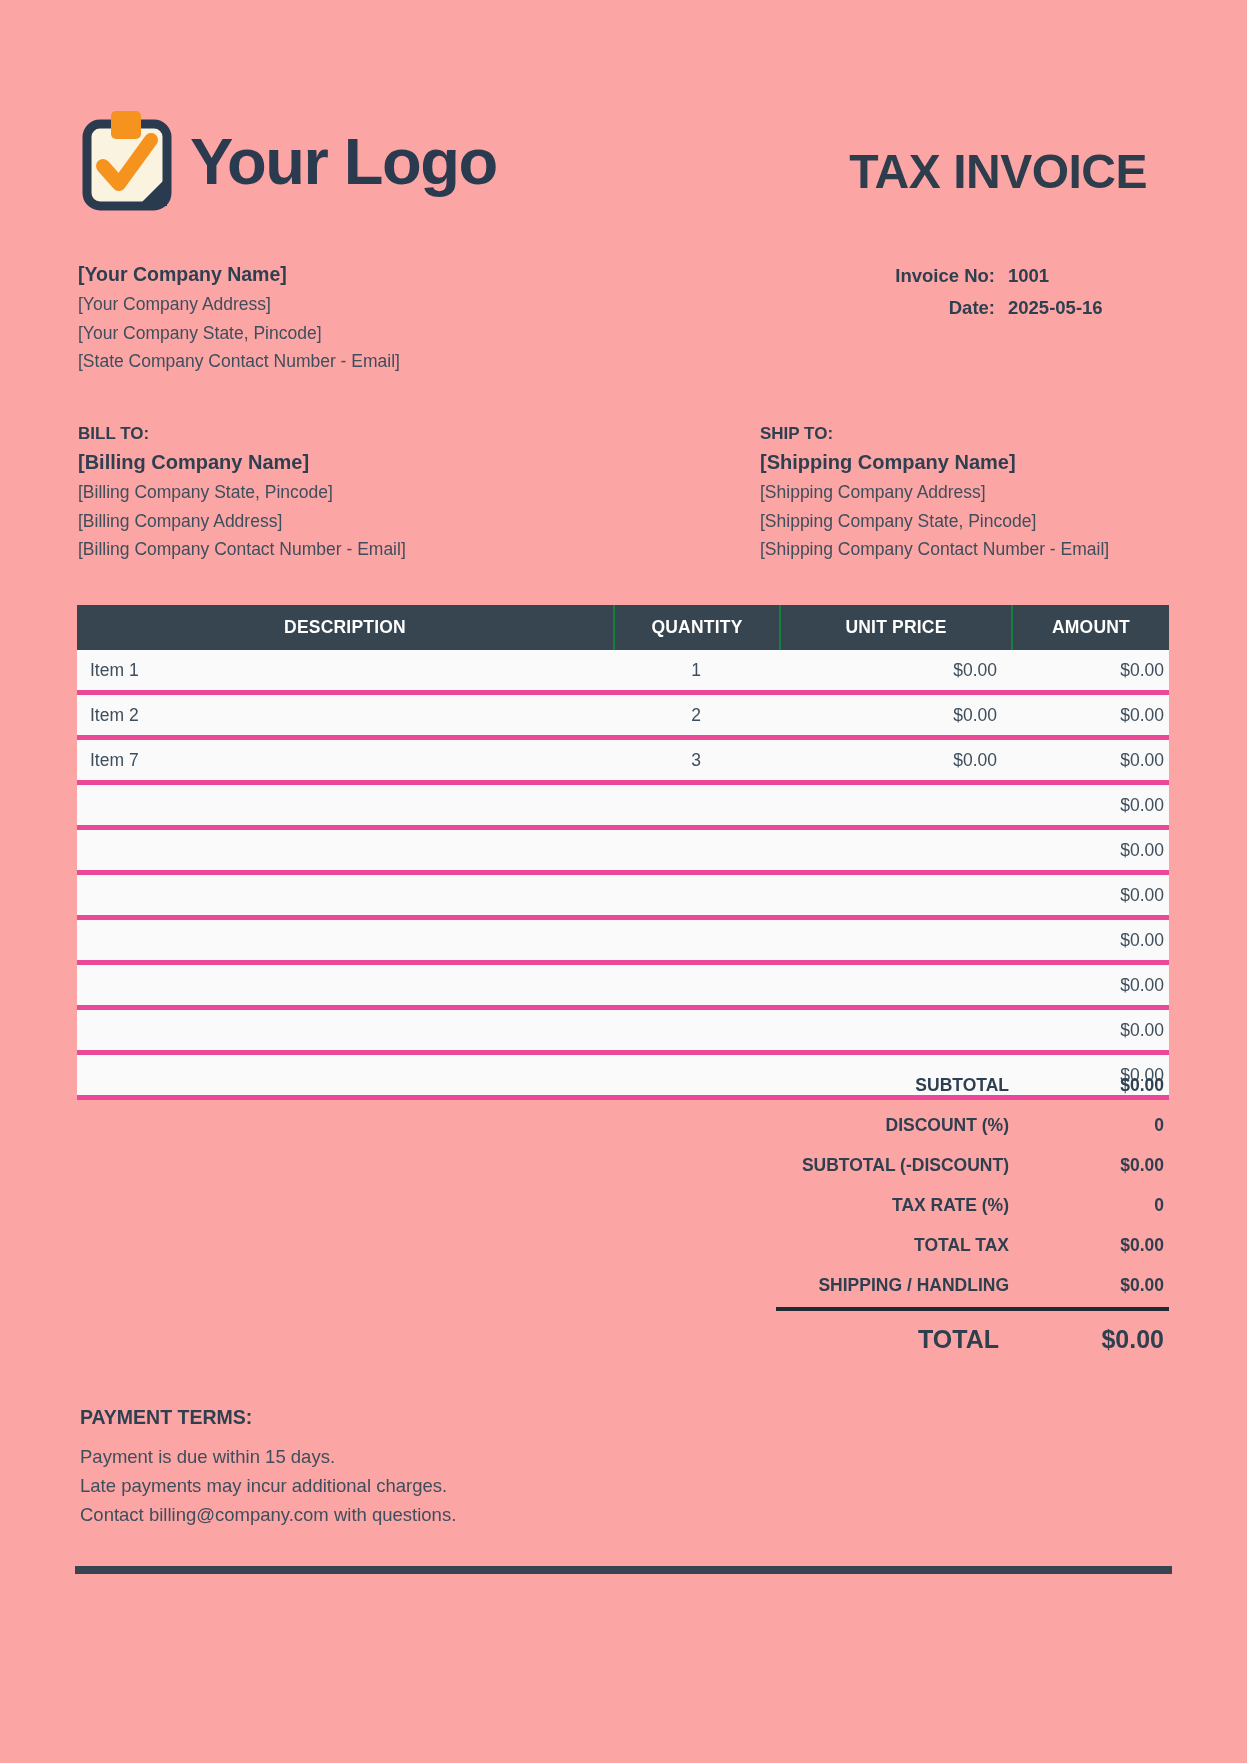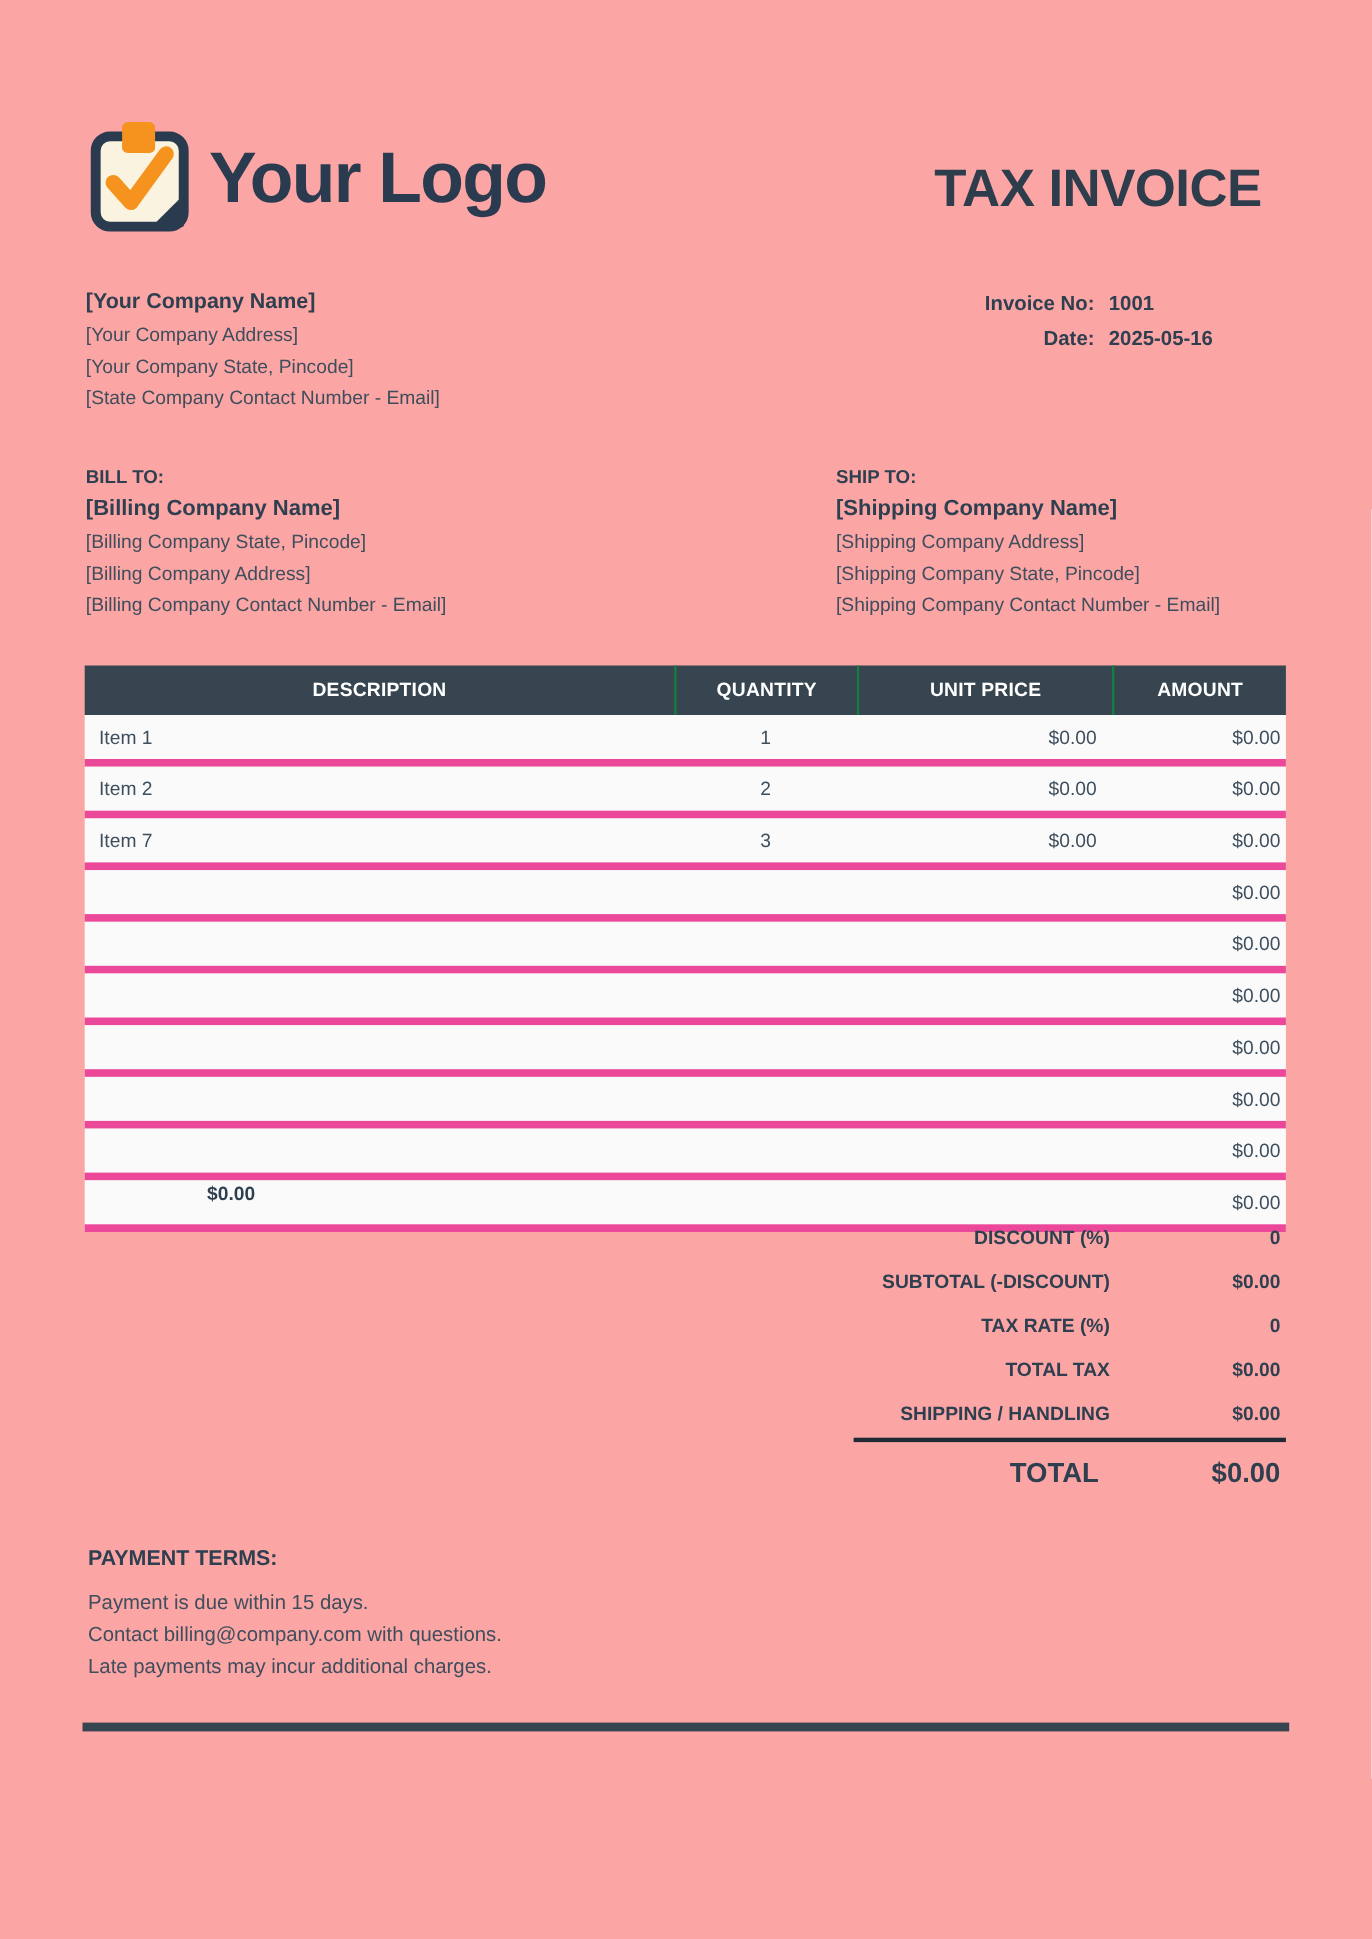--- a/index.html
+++ b/index.html
@@ -41,21 +41,21 @@
     display:flex; align-items:center; justify-content:center; box-sizing:border-box;
     color:#ffffff; font-size:17.5px; font-weight:bold; letter-spacing:0.2px;
   }
   .thead .c-qty, .thead .c-price, .thead .c-amount { border-left:2px solid #15803d; }
   .c-desc   { width:536px; }
   .c-qty    { width:166px; }
   .c-price  { width:232px; }
   .c-amount { width:158px; }
   .trow {
     display:flex; height:40px; align-items:center;
-    background:#FAFAFA; border-bottom:7px solid #ec4899;
+    background:#FAFAFA; border-bottom:5px solid #ec4899;
     font-size:17.5px; color:#3E4E5C;
   }
   .td { box-sizing:border-box; }
   .td.c-desc   { padding-left:13px; text-align:left; }
   .td.c-qty    { text-align:center; }
   .td.c-price  { text-align:right; padding-right:14px; }
   .td.c-amount { text-align:right; padding-right:5px; }
 
   
   .totals { position:absolute; left:77px; top:1065px; width:1092px; }
@@ -192,20 +192,21 @@
     <div class="trow">
       <div class="td c-desc"></div>
       <div class="td c-qty"></div>
       <div class="td c-price"></div>
       <div class="td c-amount">$0.00</div>
     </div>
   </div>
 
   <div class="totals">
     <div class="totrow">
+      <span class="totlabel">SUBTOTAL</span>
       <span class="totvalue">$0.00</span>
     </div>
     <div class="totrow">
       <span class="totlabel">DISCOUNT (%)</span>
       <span class="totvalue">0</span>
     </div>
     <div class="totrow">
       <span class="totlabel">SUBTOTAL (-DISCOUNT)</span>
       <span class="totvalue">$0.00</span>
     </div>
@@ -224,19 +225,19 @@
     <div class="totals-divider"></div>
     <div class="totrow grand">
       <span class="totlabel">TOTAL</span>
       <span class="totvalue">$0.00</span>
     </div>
   </div>
 
   <div class="terms">
     <div class="terms-heading">PAYMENT TERMS:</div>
     <div class="terms-line">Payment is due within 15 days.</div>
+    <div class="terms-line">Late payments may incur additional charges.</div>
     <div class="terms-line">Contact billing@company.com with questions.</div>
-    <div class="terms-line">Late payments may incur additional charges.</div>
   </div>
 
   <div class="footer-bar"></div>
 
 </div>
 
 </body></html>

